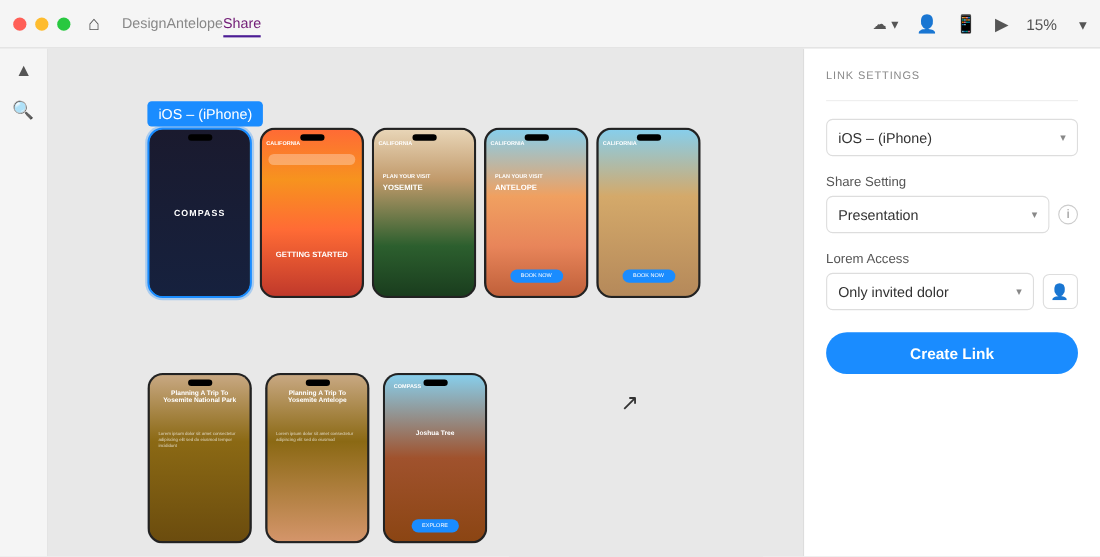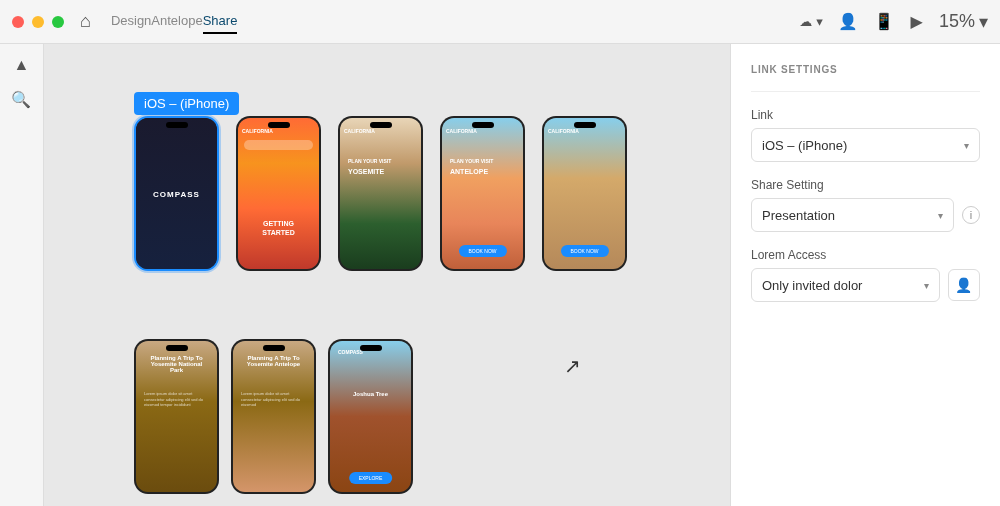--- a/index.html
+++ b/index.html
@@ -16,25 +16,25 @@
       flex-shrink: 0;
     }
     .traffic-lights { display: flex; gap: 8px; margin-right: 16px; }
     .traffic-light { width: 12px; height: 12px; border-radius: 50%; }
     .tl-red { background: #ff5f57; }
     .tl-yellow { background: #febc2e; }
     .tl-green { background: #28c840; }
     .home-icon { margin-right: 20px; color: #555; font-size: 18px; }
     .nav-tabs { display: flex; flex: 1; }
     .nav-tab { font-size: 13px; color: #888; cursor: pointer; padding: 4px 0; }
-    .nav-tab.active { color: #0c4a6e; border-bottom: 2px solid #000000; text-align: center; }
+    .nav-tab.active { color: #701a75; border-bottom: 2px solid #4c1d95; text-align: center; }
     .toolbar-right { display: flex; align-items: center; gap: 16px; margin-left: auto; }
     .cloud-btn { display: flex; align-items: center; gap: 4px; font-size: 13px; color: #555; }
     .toolbar-icon { font-size: 16px; color: #555; cursor: pointer; }
-    .percentage { font-size: 18px; color: #555; display: flex; align-items: center; gap: 4px; }
+    .percentage { font-size: 14px; color: #555; display: flex; align-items: center; gap: 20px; }
 
     
     .main-area {
       display: flex;
       flex: 1;
       overflow: hidden;
     }
 
     
     .canvas-area {
@@ -72,21 +72,21 @@
     
     .phone-grid {
       position: absolute;
       top: 72px;
       left: 90px;
       display: grid;
       grid-template-columns: repeat(5, 90px);
       gap: 12px;
     }
     .phone-card {
-      width: 85px;
+      width: 95px;
       height: 155px;
       background: #222;
       border-radius: 14px;
       overflow: hidden;
       position: relative;
       border: 2px solid transparent;
       flex-shrink: 0;
     }
     .phone-card.selected {
       border: 2px solid #1a8cff;
@@ -211,21 +211,21 @@
       background: white;
       border-left: 1px solid #ddd;
       padding: 20px 20px;
       display: flex;
       flex-direction: column;
       gap: 16px;
       flex-shrink: 0;
     }
     .panel-section-title {
       font-size: 10px;
-      font-weight: 700;
+      font-weight: 400;
       color: #888;
       letter-spacing: 0.08em;
       text-transform: uppercase;
     }
     .field-label {
       font-size: 12px;
       color: #555;
       margin-bottom: 6px;
     }
     .select-field {
@@ -423,21 +423,20 @@
 
   </div>
 
   <div class="right-panel">
 
     <div class="panel-section-title">LINK SETTINGS</div>
 
     <div class="divider"></div>
 
     <div>
-      <div class="field-label">Link</div>
       <div class="select-field">
         <span class="select-field-value">iOS – (iPhone)</span>
         <span class="select-chevron">▾</span>
       </div>
     </div>
 
     <div>
       <div class="field-label">Share Setting</div>
       <div class="field-row">
         <div class="select-field" style="flex:1;">
@@ -454,16 +453,17 @@
         <div class="select-field" style="flex:1;">
           <span class="select-field-value">Only invited dolor</span>
           <span class="select-chevron">▾</span>
         </div>
         <div class="user-icon-btn">
           <span>👤</span>
         </div>
       </div>
     </div>
 
+    <button class="create-link-btn">Create Link</button>
 
   </div>
 
 </div>
 
 </body></html>

